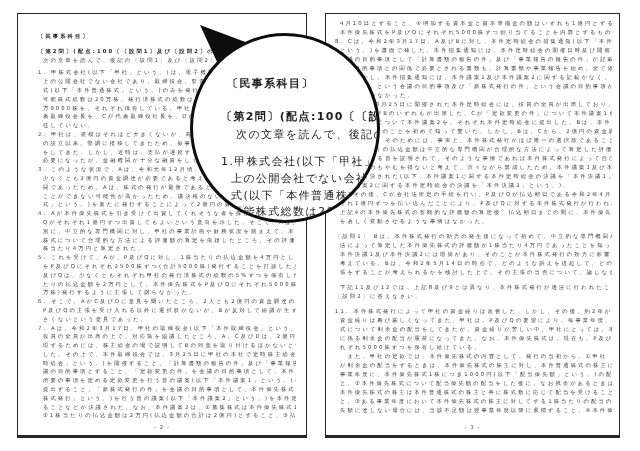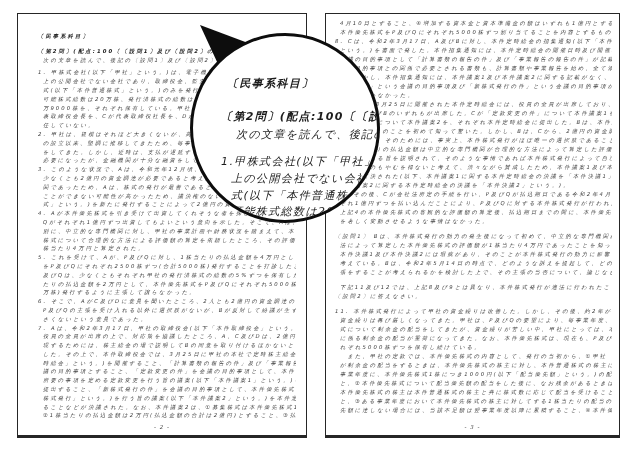--- a/index.html
+++ b/index.html
@@ -6,21 +6,21 @@
     --ink:#3b3b3b;
     --page-border:#262626;
     --mag-border:#0d0d0d;
   }
   html,body{margin:0;padding:0;}
   body{
     width:640px;height:451px;position:relative;overflow:hidden;
     background:#ffffff;
     font-family:"DejaVu Sans","Liberation Sans",sans-serif;
   }
-  .canvas{position:absolute;inset:0;font-style:italic;}
+  .canvas{position:absolute;inset:0;}
   .page{
     position:absolute;top:13px;height:425px;background:#ffffff;
     border:1px solid var(--page-border);
     border-bottom-width:3px;
     box-sizing:border-box;
   }
   .page-left{left:17px;width:290px;}
   .page-right{left:325px;width:295px;}
   .content{position:absolute;left:20px;right:10px;top:18px;}
   .content-right{position:absolute;left:9px;right:7px;top:5px;}

